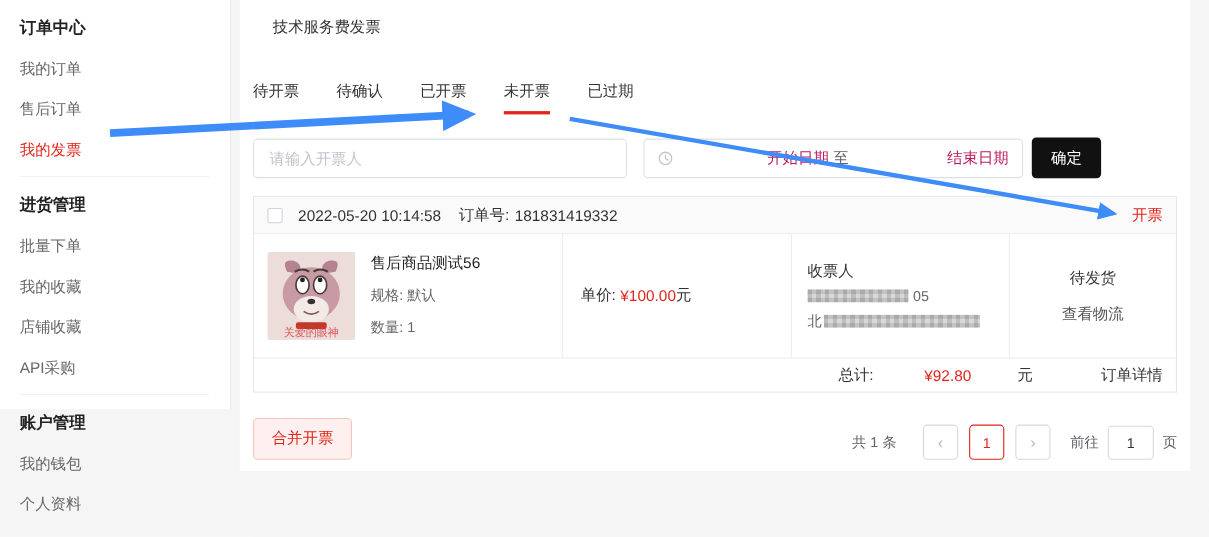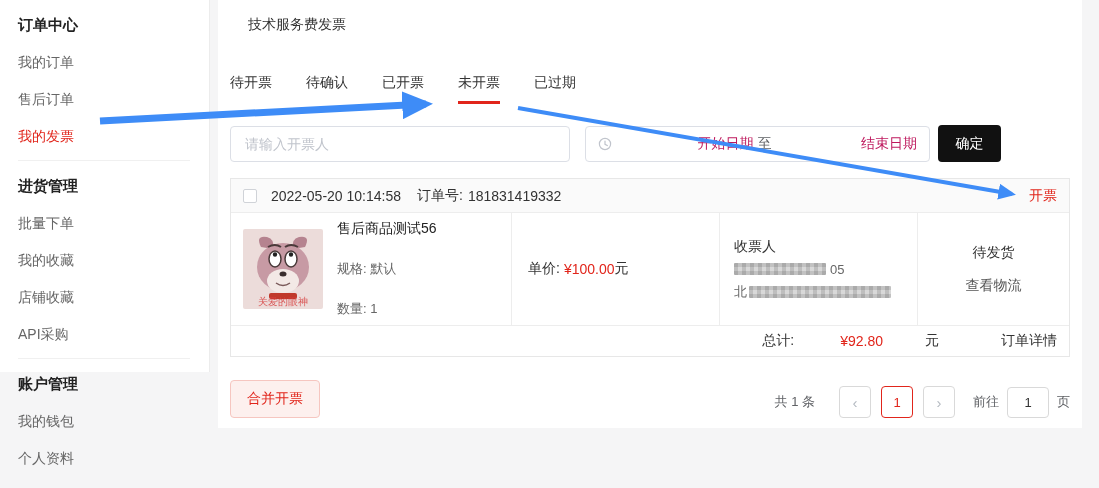--- a/index.html
+++ b/index.html
@@ -41,21 +41,21 @@
   .order-no-label { margin-left:16px; }
   .order-no { margin-left:5px; }
   .invoice-link { margin-left:auto; color:#e1251b; cursor:pointer; }
 
   .order-body { display:flex; height:112px; }
   .cell { border-left:1px solid #ededed; }
   .cell-product { width:280px; border-left:none; display:flex; align-items:center; padding:0 12px; }
   .prod-img { width:80px; height:80px; flex:none; border-radius:2px; cursor:pointer; display:block; }
   .prod-info { margin-left:14px; }
   .prod-name { font-size:14px; color:#222; cursor:pointer; }
-  .prod-sub { font-size:13px; color:#666; margin-top:22px; }
+  .prod-sub { font-size:13px; color:#666; margin-top:11px; }
   .cell-price { width:208px; display:flex; align-items:center; padding-left:16px; font-size:14px; color:#333; }
   .price-red { color:#e1251b; margin-left:4px; }
   .cell-receiver { width:198px; display:flex; flex-direction:column; justify-content:center; padding-left:14px; }
   .recv-title { font-size:14px; color:#333; }
   .recv-line { margin-top:6px; font-size:13px; color:#666; display:flex; align-items:center; }
   .mosaic { display:inline-block; height:12px; border-radius:1px;
             background-image:repeating-linear-gradient(90deg,#cbcbcb 0 4px,#e7e7e7 4px 8px),repeating-linear-gradient(0deg,#d6d6d6 0 4px,#efefef 4px 8px);
             background-blend-mode:multiply; filter:blur(.7px); }
   .mosaic-phone { width:92px; margin-right:4px; }
   .mosaic-addr { width:142px; margin-left:2px; }

